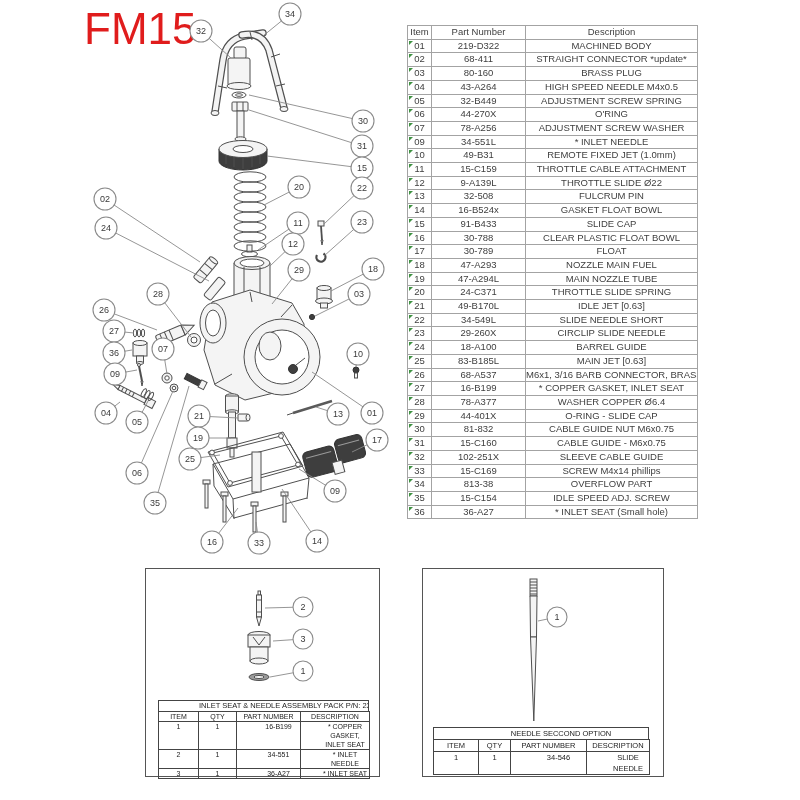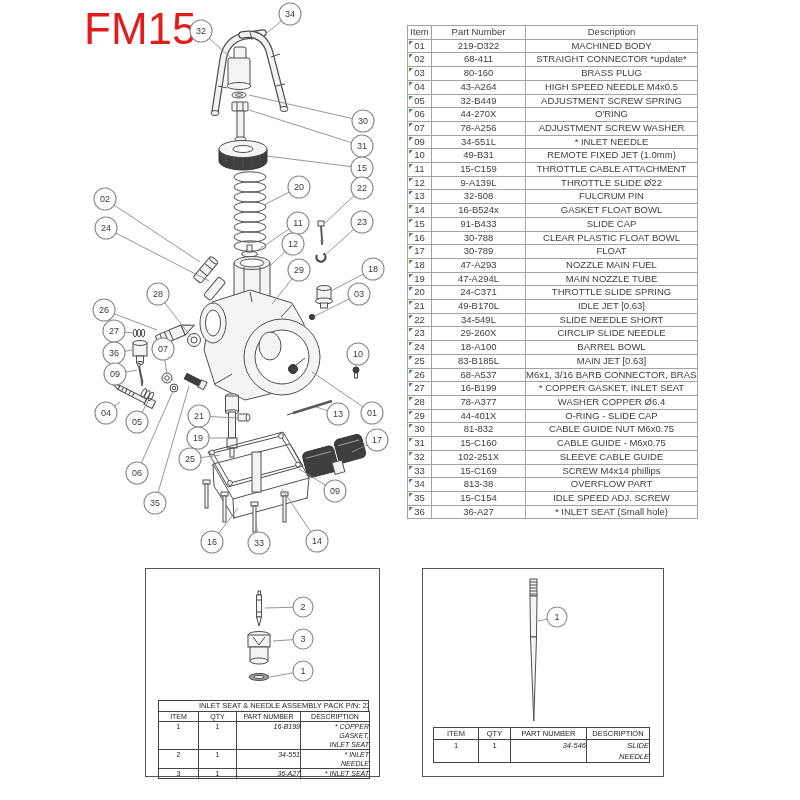--- a/index.html
+++ b/index.html
@@ -30,21 +30,21 @@
   
   .panel{position:absolute;border:1.2px solid #555;background:#fff;}
   #panel-left{left:145px;top:568px;width:233px;height:207px;}
   #panel-right{left:422px;top:568px;width:240px;height:207px;}
   .inset-table-wrap{position:absolute;}
   .inset-title{font-size:7.5px;line-height:10px;height:10px;text-align:center;color:#222;border:1px solid #444;border-bottom:none;white-space:nowrap;overflow:hidden;padding-left:40px;}
   .inset-table{border-collapse:collapse;table-layout:fixed;width:100%;font-size:7px;color:#222;}
   .inset-table th,.inset-table td{border:1px solid #444;padding:0;line-height:9px;font-weight:normal;overflow:hidden;}
   .inset-table th{text-align:center;}
   .inset-table td:nth-child(1),.inset-table td:nth-child(2){text-align:center;vertical-align:top;}
-  .inset-table td:nth-child(3),.inset-table td:nth-child(4){text-align:right;padding-left:20px;vertical-align:top;font-style:italic;}
+  .inset-table td:nth-child(3),.inset-table td:nth-child(4){text-align:center;padding-left:20px;vertical-align:top;}
   #panel-right .inset-title{font-size:7.5px;height:11px;line-height:11px;}
   #panel-right .inset-table{font-size:7.5px;}
   #panel-right .inset-table th,#panel-right .inset-table td{line-height:11px;}
 </style>
 </head>
 <body>
 
 <div class="abs" id="page-title">FM15</div>
 
 <svg class="abs" id="main-diagram" width="400" height="560" viewBox="0 0 400 560">
@@ -558,21 +558,21 @@
           <td>SLIDE NEEDLE SHORT</td>
         </tr>
         <tr>
           <td>23</td>
           <td>29-260X</td>
           <td>CIRCLIP SLIDE NEEDLE</td>
         </tr>
         <tr>
           <td>24</td>
           <td>18-A100</td>
-          <td>BARREL BOWL</td>
+          <td>BARREL GUIDE</td>
         </tr>
         <tr>
           <td>25</td>
           <td>83-B185L</td>
           <td>MAIN JET [0.63]</td>
         </tr>
         <tr>
           <td>26</td>
           <td>68-A537</td>
           <td>M6x1, 3/16 BARB CONNECTOR, BRASS</td>
@@ -715,20 +715,21 @@
       <polygon class="part" points="107,27 114,27 113.5,68 107.5,68"></polygon>
       <polygon class="part" points="107.5,68 113.5,68 110.8,152"></polygon>
     </g>
   <g>
         <line x1="134" y1="48" x2="115" y2="52" class="leader"></line>
         <circle cx="134" cy="48" r="10" class="callout-circle"></circle>
         <text x="134" y="51" class="callout-text">1</text>
       </g>
     </svg>
   <div class="inset-table-wrap" style="left:10px;top:158px;width:216px;">
+    <div class="inset-title">NEEDLE SECCOND OPTION</div>
     <table class="inset-table">
       <colgroup>
           <col style="width:45px">
           <col style="width:32px">
           <col style="width:76px">
           <col style="width:63px">
         </colgroup>
       <thead>
           <tr>
             <th>ITEM</th>

